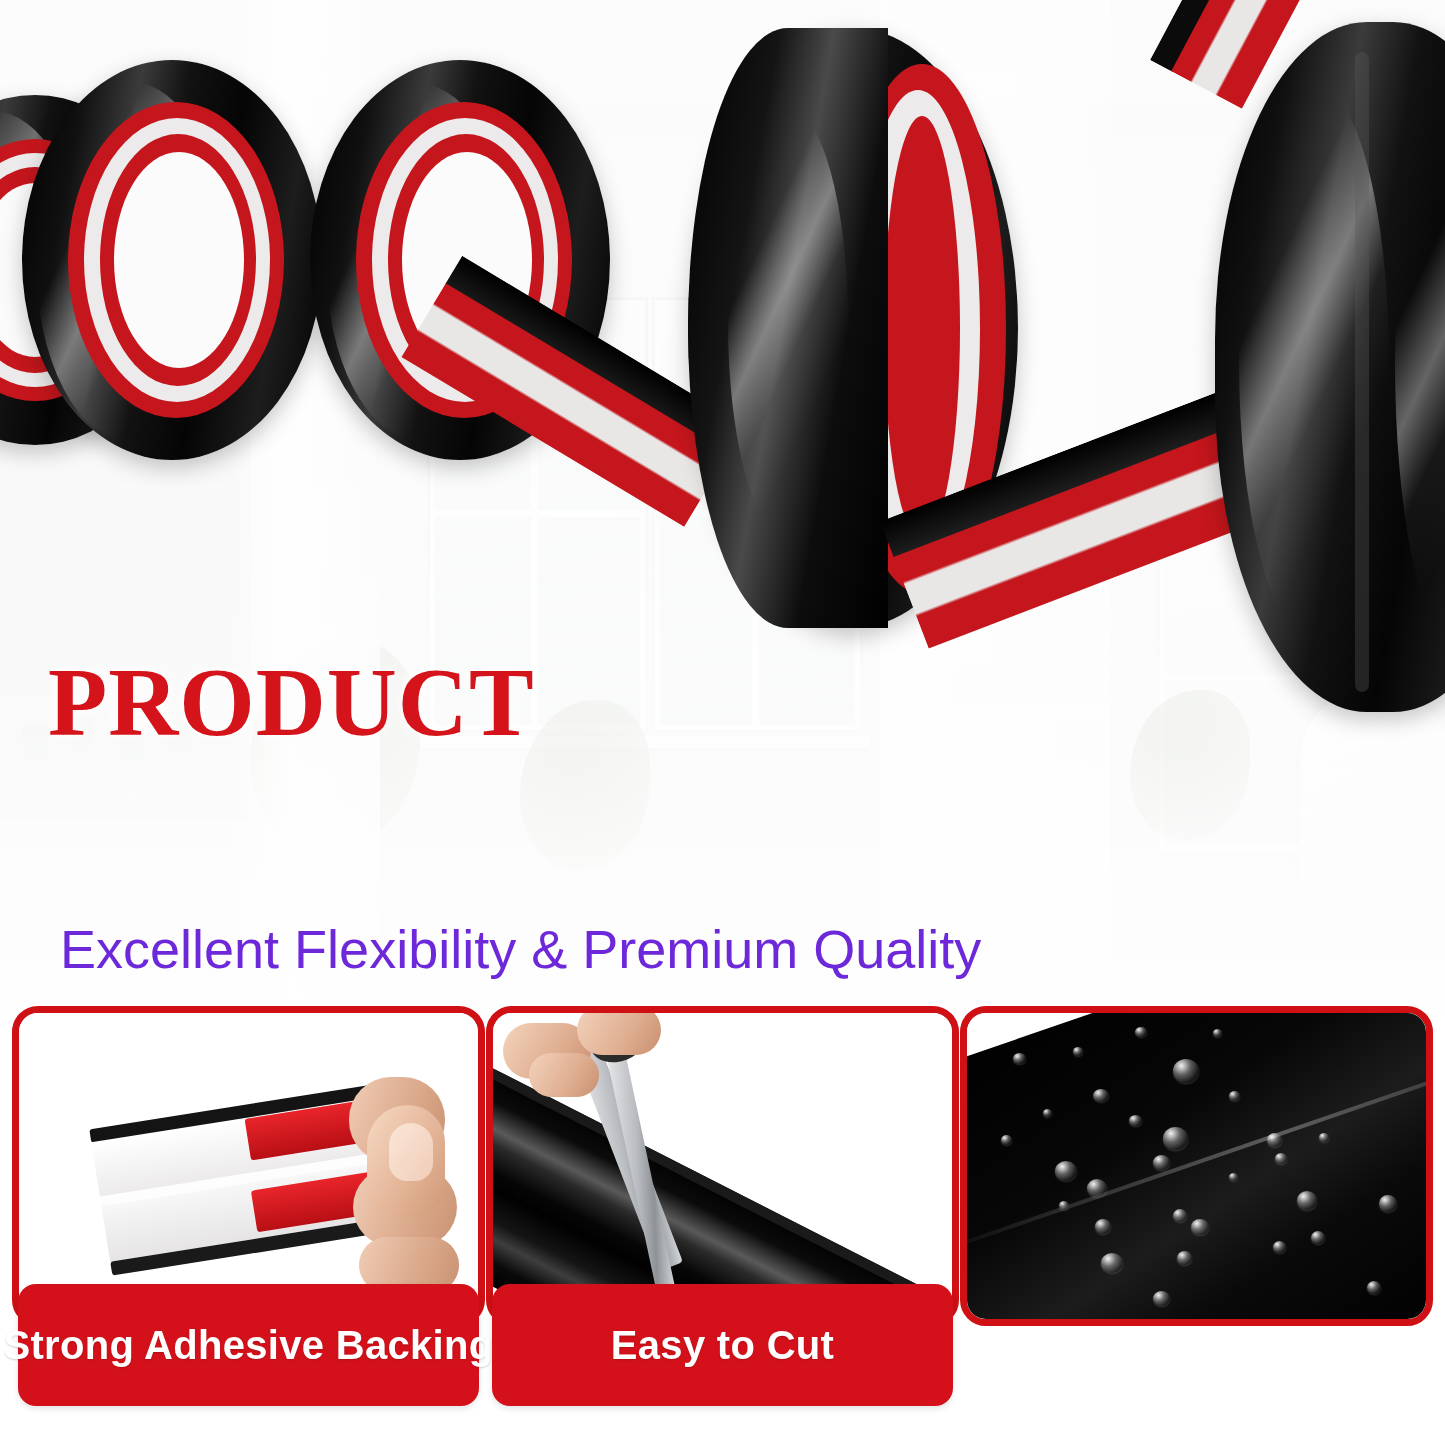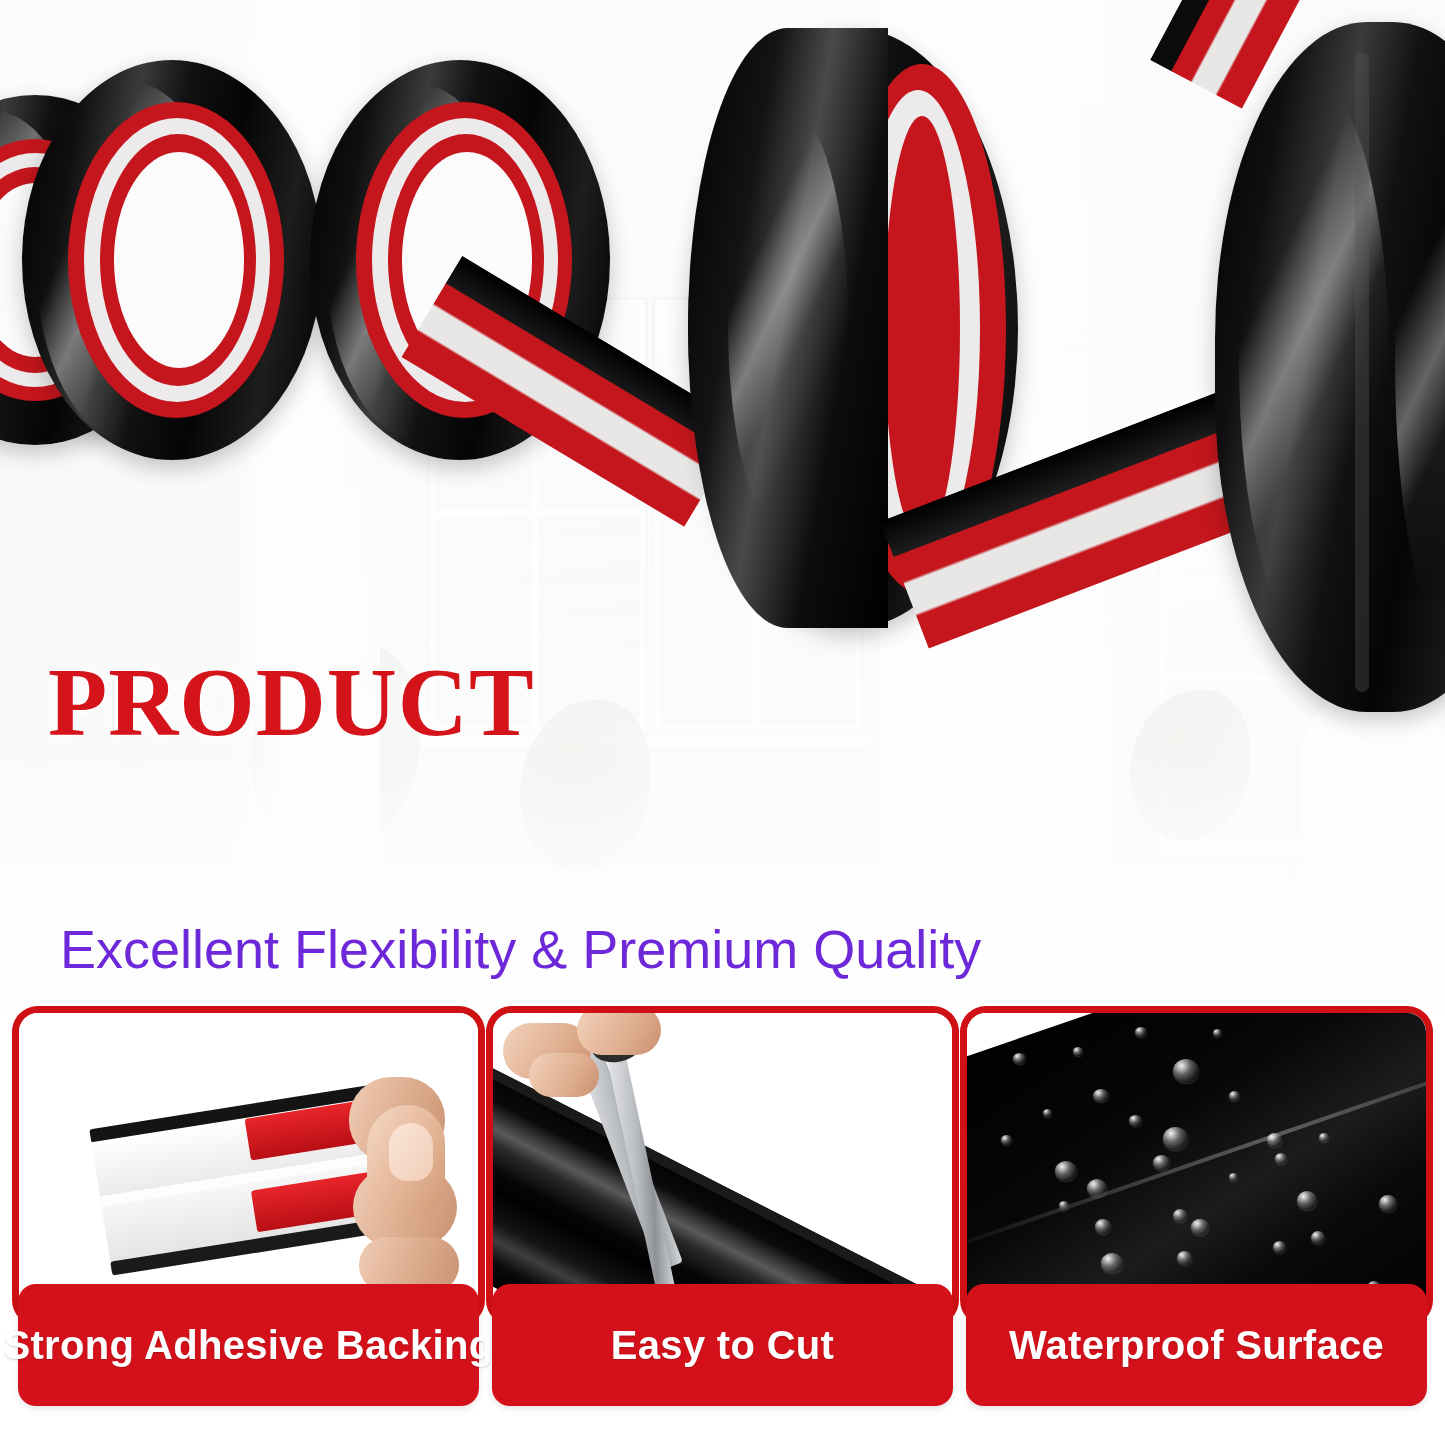--- a/index.html
+++ b/index.html
@@ -408,19 +408,16 @@
           <div class="drop" style="left:210px; top:238px; width:15px; height:14px;"></div>
           <div class="drop" style="left:306px; top:228px; width:13px; height:12px;"></div>
           <div class="drop" style="left:186px; top:278px; width:17px; height:15px;"></div>
           <div class="drop" style="left:400px; top:268px; width:14px; height:13px;"></div>
           <div class="drop" style="left:352px; top:120px; width:10px; height:9px;"></div>
           <div class="drop" style="left:262px; top:160px; width:9px;  height:8px;"></div>
           <div class="drop" style="left:76px;  top:96px;  width:9px;  height:8px;"></div>
           <div class="drop" style="left:246px; top:16px;  width:9px;  height:8px;"></div>
         </div>
       </div>
-      <div class="caption-bar">
-        <span class="caption-text">Waterproof Surface</span>
-      </div>
     </div>
   </div>
 
 </div>
 
 </body></html>

